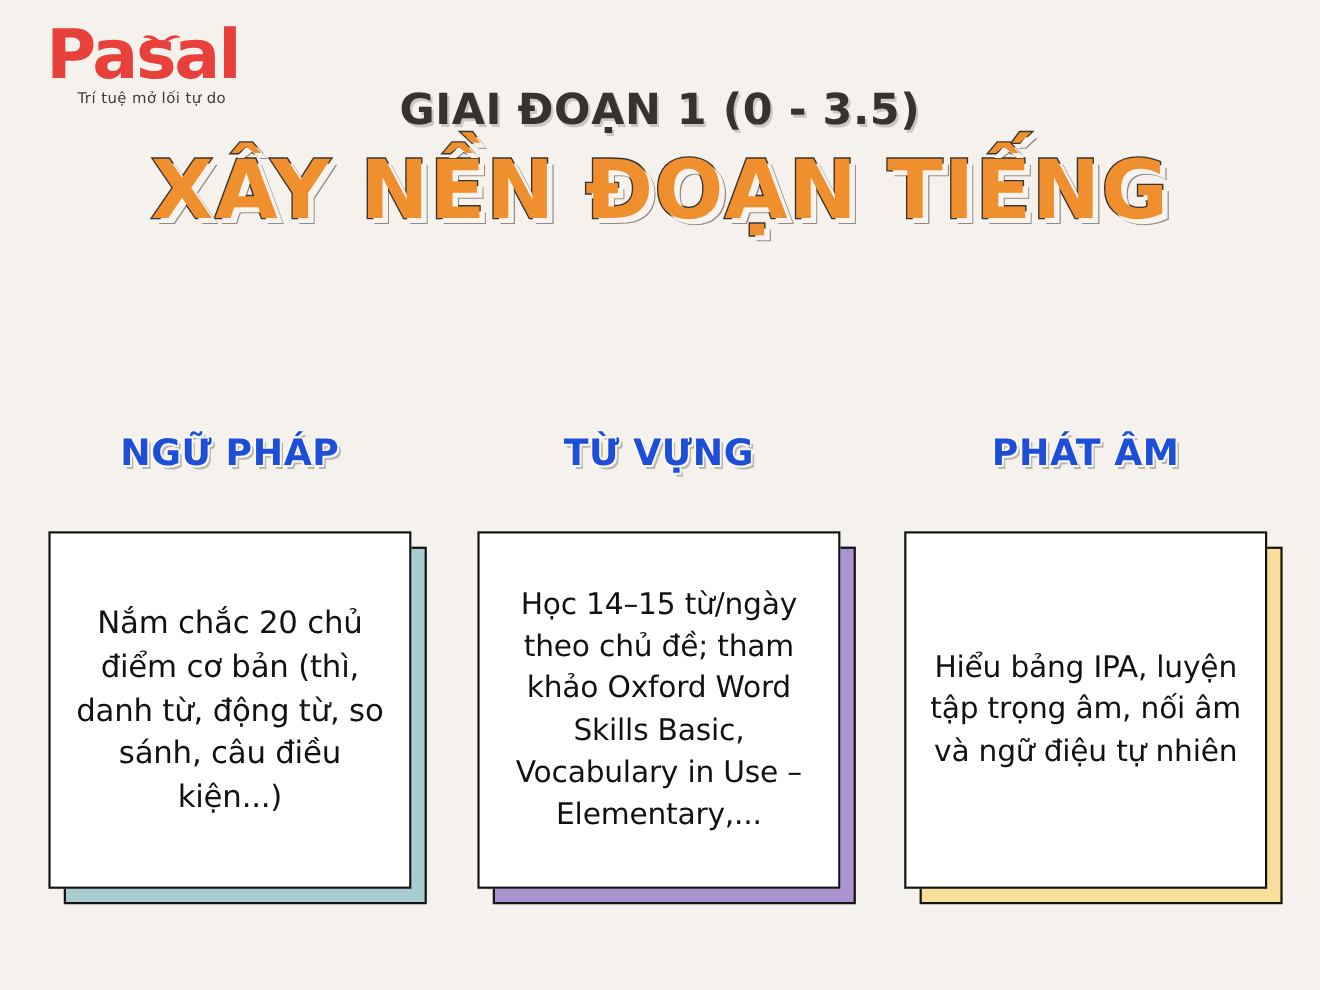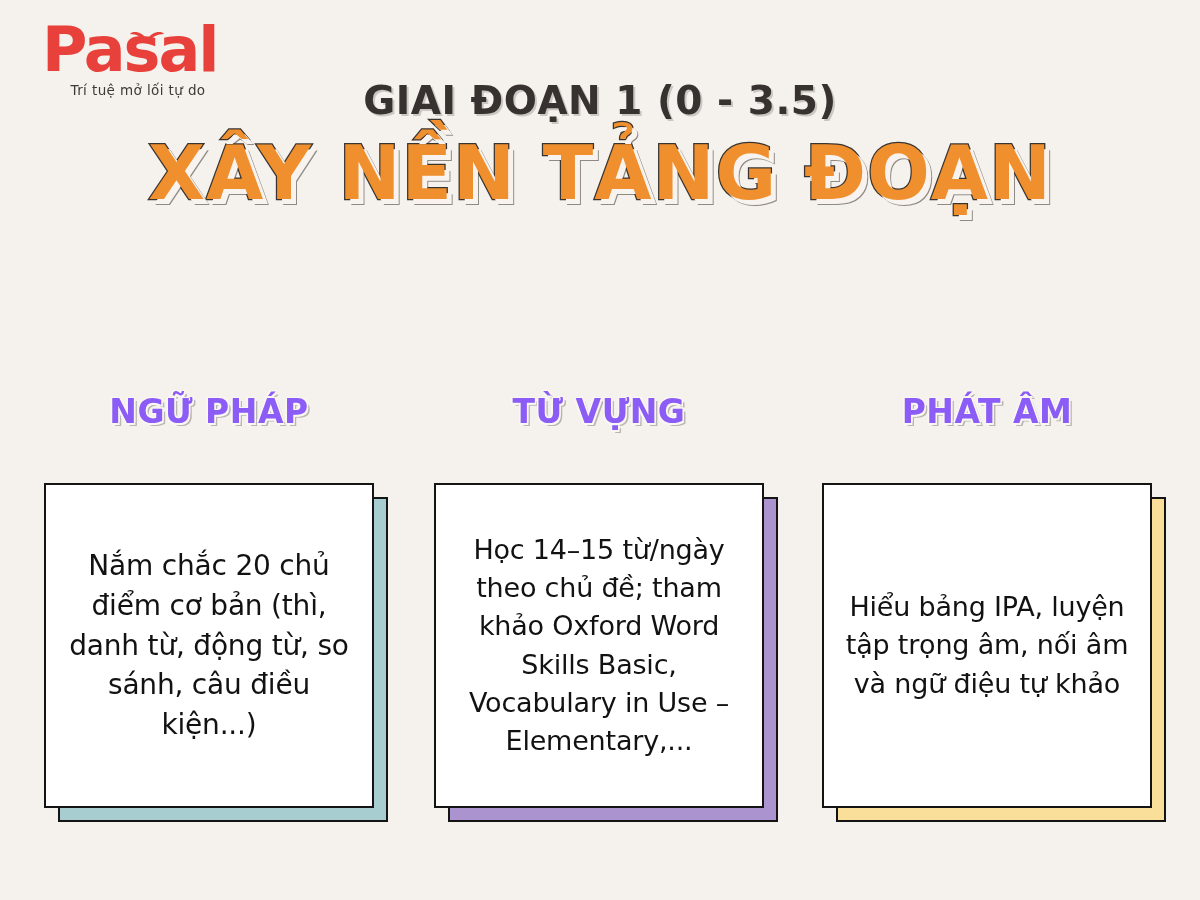--- a/index.html
+++ b/index.html
@@ -105,21 +105,21 @@
   }
 
   
   .col-head {
     position: absolute;
     top: 392px;
     font-family: "DejaVu Sans", sans-serif;
     font-weight: 700;
     font-size: 33px;
     letter-spacing: 0.5px;
-    color: #8b5cf6;
+    color: #1d4ed8;
     text-align: center;
     text-shadow:
       -1.5px -1.5px 0 #faf7f3,
        1.5px -1.5px 0 #faf7f3,
       -1.5px  1.5px 0 #faf7f3,
        1.5px  1.5px 0 #faf7f3,
        3px 3px 0 rgba(74,70,67,0.35);
     white-space: nowrap;
   }
   .col-head.c1 { left: 44px;  width: 330px; }
@@ -187,21 +187,21 @@
       <svg class="logo-heart" viewBox="0 0 46 48" xmlns="http://www.w3.org/2000/svg" aria-hidden="true">
         <path d="M23 12 C19 4, 9 2, 6 6 C12 6, 19 9, 23 15 C27 9, 34 6, 40 6 C37 2, 27 4, 23 12 Z" fill="#e8413c"></path>
       </svg>
     </div>
     <div class="logo-tagline">Trí tuệ mở lối tự do</div>
   </div>
 
   <div class="stage-label">GIAI ĐOẠN 1 (0 - 3.5)</div>
 
   <div class="main-title">
-    <span class="tl">XÂY NỀN TẢNG ĐOẠN</span>
+    <span class="tl">XÂY NỀN ĐOẠN TIẾNG</span>
   </div>
 
   <div class="col-head c1">NGỮ PHÁP</div>
   <div class="col-head c2">TỪ VỰNG</div>
   <div class="col-head c3">PHÁT ÂM</div>
 
   <div class="card-wrap c1">
     <div class="card-shadow"></div>
     <div class="card-face">
       <div class="card-text">Nắm chắc 20 chủ điểm cơ bản (thì, danh từ, động từ, so sánh, câu điều kiện...)</div>
@@ -211,17 +211,17 @@
   <div class="card-wrap c2">
     <div class="card-shadow"></div>
     <div class="card-face">
       <div class="card-text">Học 14–15 từ/ngày theo chủ đề; tham khảo Oxford Word Skills Basic, Vocabulary in Use – Elementary,...</div>
     </div>
   </div>
 
   <div class="card-wrap c3">
     <div class="card-shadow"></div>
     <div class="card-face">
-      <div class="card-text">Hiểu bảng IPA, luyện tập trọng âm, nối âm và ngữ điệu tự khảo</div>
+      <div class="card-text">Hiểu bảng IPA, luyện tập trọng âm, nối âm và ngữ điệu tự nhiên</div>
     </div>
   </div>
 
 </div>
 
 </body></html>

